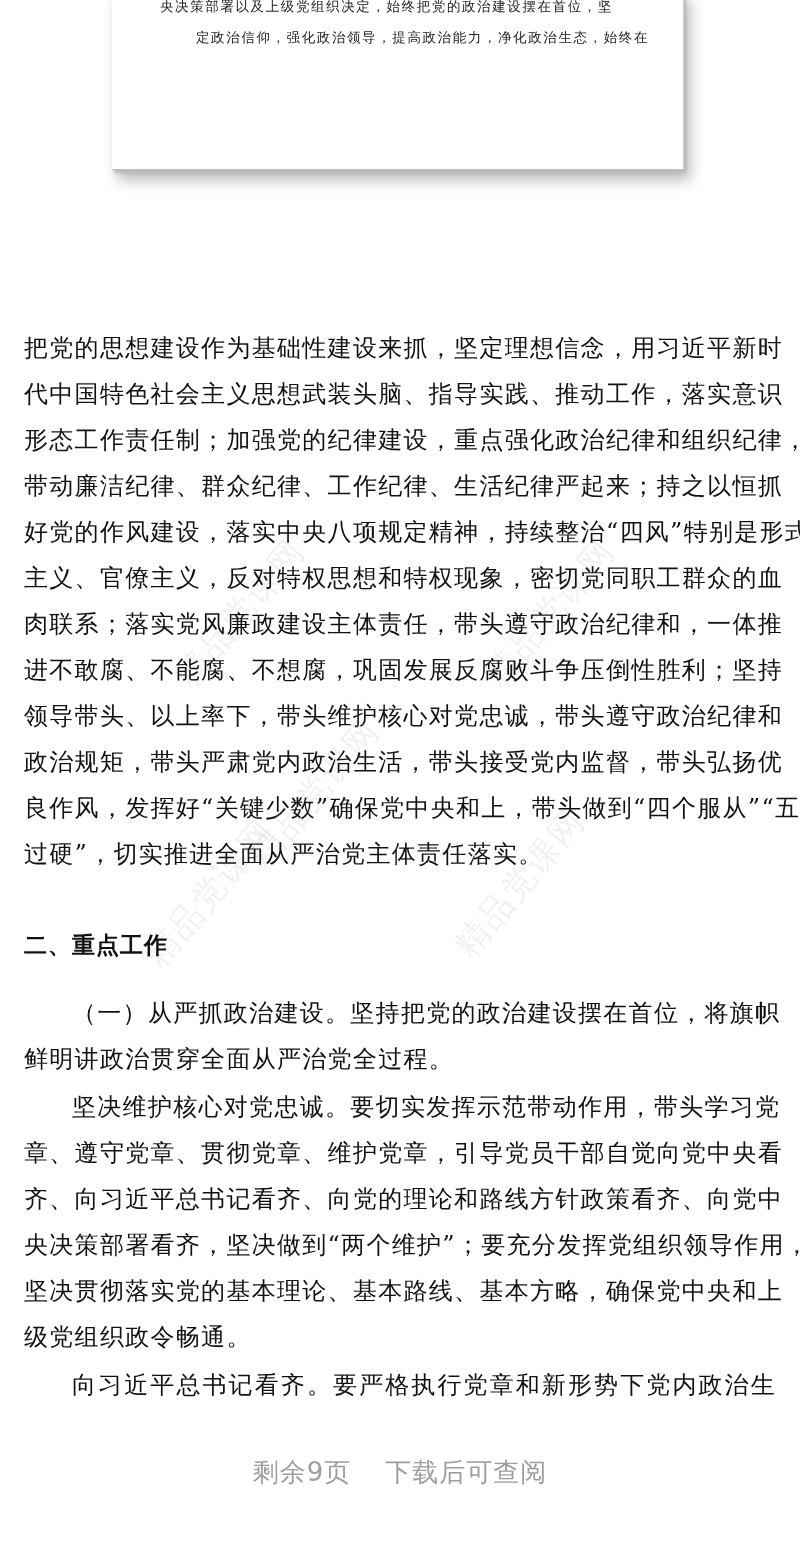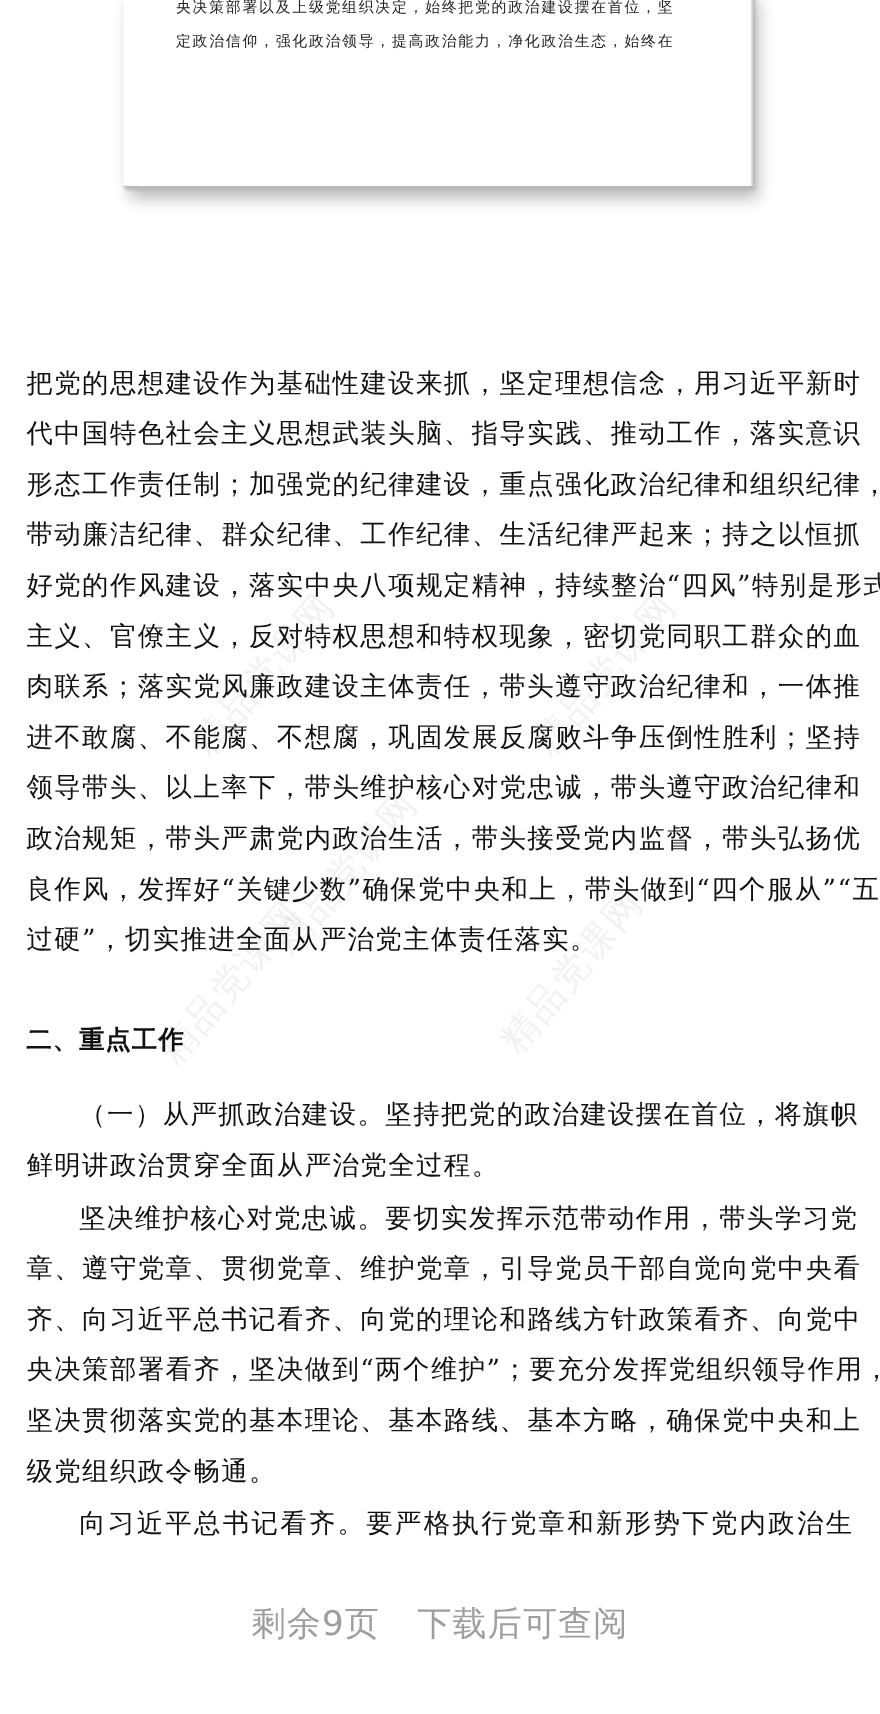--- a/index.html
+++ b/index.html
@@ -80,34 +80,34 @@
       letter-spacing: 2px;
       font-family: "DejaVu Sans", "Liberation Sans", sans-serif;
     }
     
     .footer {
       position: absolute;
       left: 0;
       top: 1455px;
       width: 800px;
       text-align: center;
-      font-size: 31px;
+      font-size: 26px;
       color: #9e9e9e;
       letter-spacing: 1px;
       font-family: "DejaVu Sans", "Liberation Sans", sans-serif;
     }
     .footer span { display: inline-block; }
     .footer .gap { width: 34px; }
   </style>
 </head>
 <body>
 
 <div class="preview-card">
   <div class="preview-line" style="top:8px;">央决策部署以及上级党组织决定，始终把党的政治建设摆在首位，坚</div>
-  <div class="preview-line" style="top:39px;">定政治信仰，强化政治领导，提高政治能力，净化政治生态，始终在</div>
+  <div class="preview-line" style="top:39px;margin-left:36px;">定政治信仰，强化政治领导，提高政治能力，净化政治生态，始终在</div>
 </div>
 
 <div class="watermark" style="left:150px; top:590px;">精品党课网</div>
 <div class="watermark" style="left:460px; top:590px;">精品党课网</div>
 <div class="watermark" style="left:225px; top:770px;">精品党课网</div>
 <div class="watermark" style="left:120px; top:870px;">精品党课网</div>
 <div class="watermark" style="left:430px; top:860px;">精品党课网</div>
 
 <div class="main">
 

